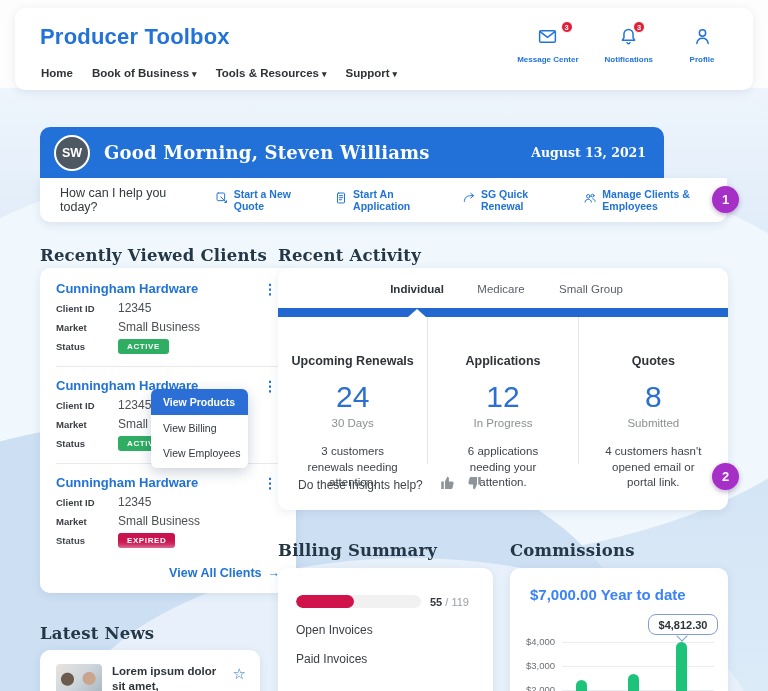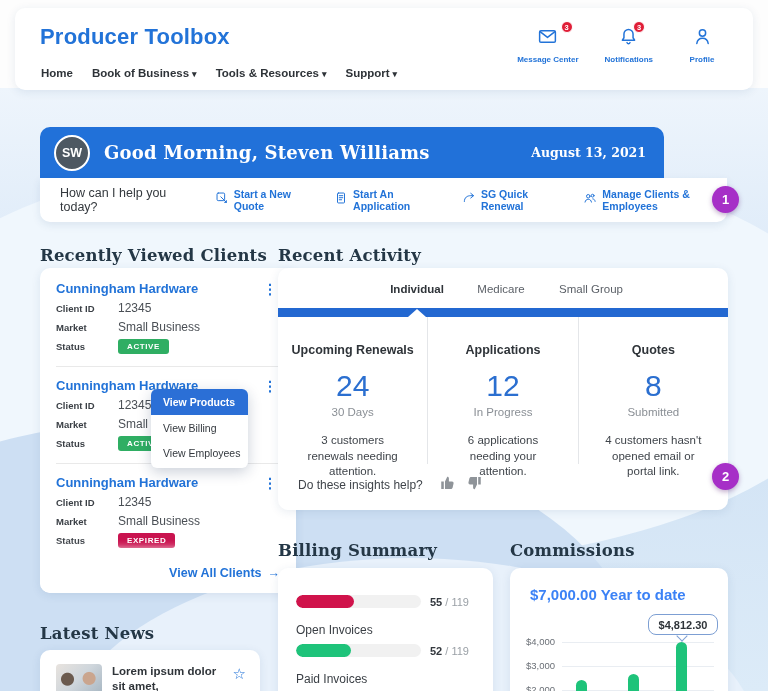--- a/index.html
+++ b/index.html
@@ -109,21 +109,21 @@
   
   .activity-card { left:278px; top:268px; width:450px; height:242px; }
   .tab { position:absolute; top:15px; transform:translateX(-50%); font-size:11.5px;
     color:#5c6168; cursor:pointer; }
   .tab.active { font-weight:bold; color:#2f3439; }
   .tab-bar { position:absolute; top:40px; left:0; right:0; height:9px; background:#2368d1; }
   .tab-notch { position:absolute; top:41px; width:0; height:0;
     border-left:9px solid transparent; border-right:9px solid transparent;
     border-bottom:8px solid #ffffff; }
   .cols { position:absolute; top:49px; left:0; right:0; height:147px; display:flex; }
-  .acol { flex:1; text-align:center; padding-top:26px; }
+  .acol { flex:1; text-align:center; padding-top:37px; }
   .acol.div { border-right:1px solid #e4e6e9; }
   .col-title { font-size:12.5px; font-weight:bold; color:#2f3439; }
   .col-num { font-size:30px; color:#2b6fd0; margin-top:12px; }
   .col-sub { font-size:11.5px; color:#8a8f95; margin-top:3px; }
   .col-desc { font-size:11.5px; color:#3f444a; margin-top:15px; line-height:1.35;
     padding:0 20px; }
   .feedback { position:absolute; left:20px; bottom:14px; display:flex;
     align-items:center; gap:8px; }
   .feedback .q { font-size:12px; color:#3f444a; margin-right:8px; }
   .thumb { cursor:pointer; }
@@ -409,26 +409,20 @@
 
 <div class="card bill-card">
   <div class="bill-row">
     <div class="track">
         <div class="fill" style="width: 46.2185%; background: rgb(208, 19, 75);"></div>
       </div>
     <div class="bill-nums"><span class="v">55</span><span class="t"> <span>/</span> <span>119</span></span></div>
   </div>
 
   <div class="bill-label">Open Invoices</div>
-  <div class="bill-row">
-    <div class="track">
-        <div class="fill" style="width: 43.6975%; background: rgb(30, 195, 122);"></div>
-      </div>
-    <div class="bill-nums"><span class="v">52</span><span class="t"> <span>/</span> <span>119</span></span></div>
-  </div>
 
   <div class="bill-label">Paid Invoices</div>
 </div>
 
 <div class="sec-h h-comm">Commissions</div>
 
 <div class="card comm-card">
   <div class="comm-title">$7,000.00 Year to date</div>
 
   <div class="ytick" style="top:68px;">$4,000</div>

